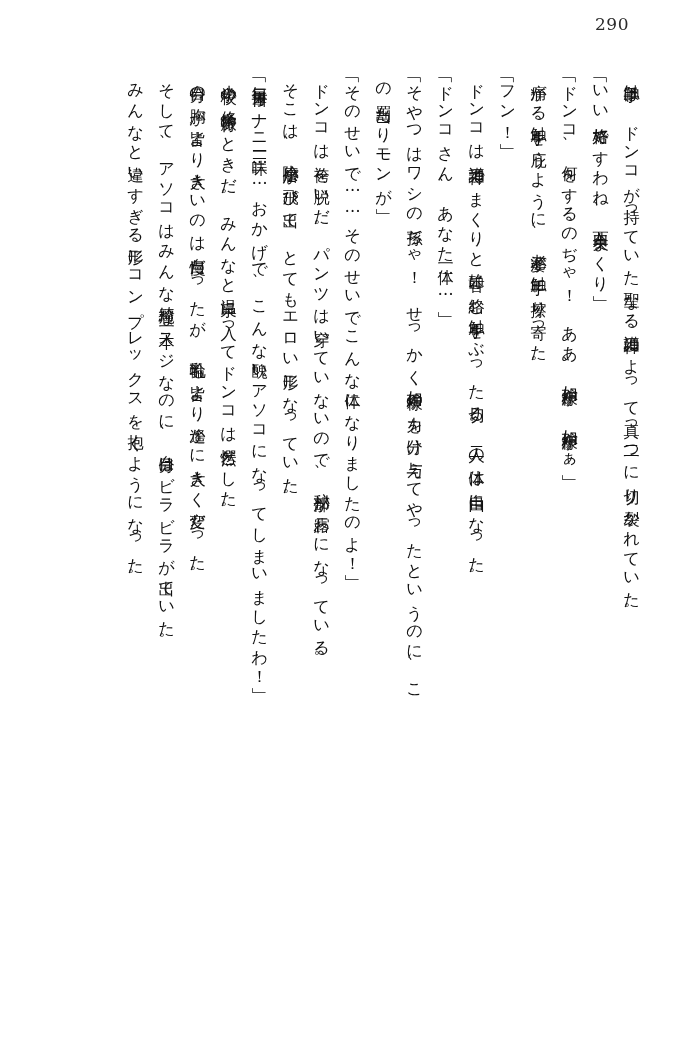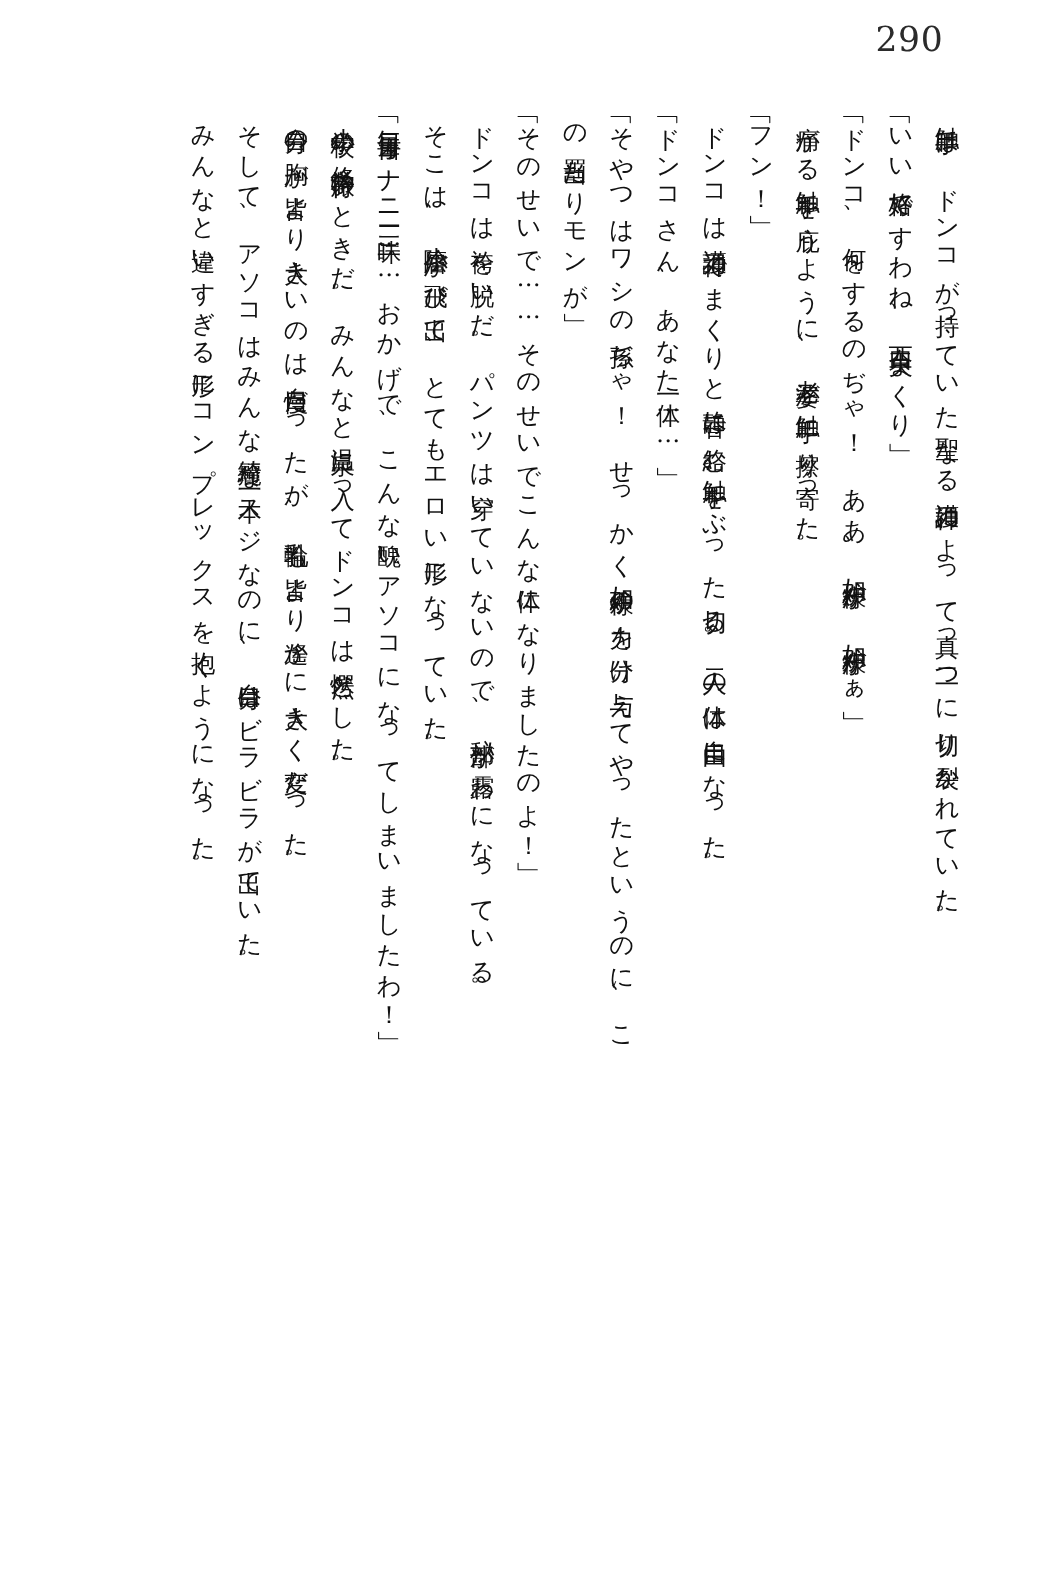--- a/index.html
+++ b/index.html
@@ -19,21 +19,21 @@
     width: 693px;
     height: 1050px;
     background: #ffffff;
     box-sizing: border-box;
   }
   .page-number {
     position: absolute;
     top: 14px;
     right: 64px;
     font-family: "DejaVu Serif", "Liberation Serif", serif;
-    font-size: 23px;
+    font-size: 17px;
     color: #2b2b2b;
     letter-spacing: 0.5px;
   }
   .text-block {
     position: absolute;
     top: 72px;
     right: 46px;
     left: 34px;
     bottom: 40px;
     display: flex;

